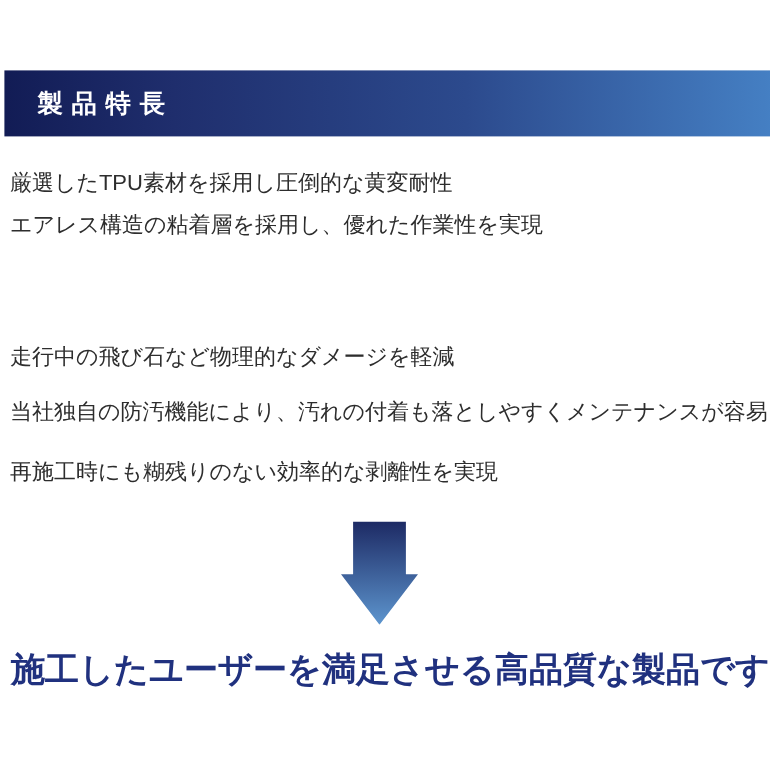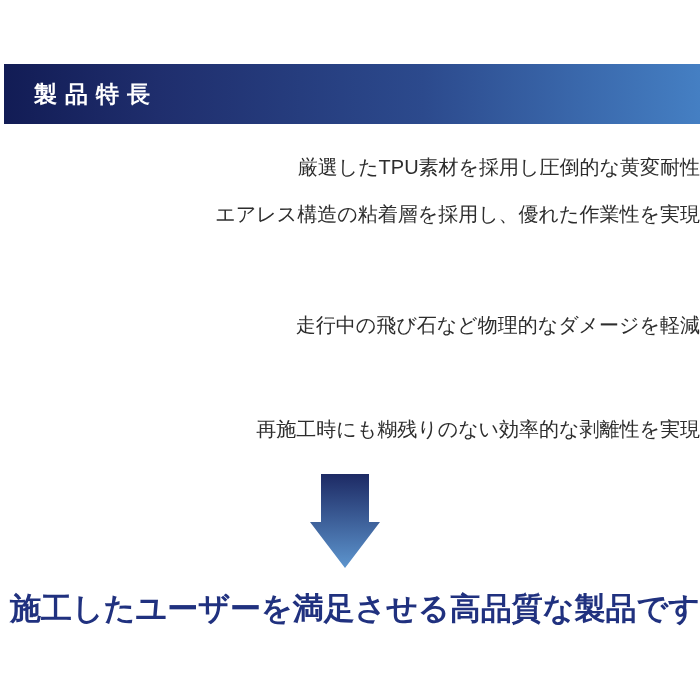--- a/index.html
+++ b/index.html
@@ -35,24 +35,23 @@
     line-height: 1;
   }
   .feature {
     position: absolute;
     left: 9px;
     width: 691px;
     color: #2d2d2d;
     font-size: 20px;
     line-height: 26px;
     white-space: nowrap;
-    text-align: right;
   }
   .feature-1 { top: 154px; }
-  .feature-2 { top: 203px; font-family: Liberation Mono, monospace; }
+  .feature-2 { top: 192px; }
   .feature-3 { top: 259px; }
   .feature-4 { top: 312px; }
   .feature-5 { top: 362px; }
   .feature-6 { top: 416px; }
   .arrow {
     position: absolute;
     left: 310px;
     top: 474px;
     width: 70px;
     height: 94px;
@@ -80,20 +79,21 @@
     <span class="header-title">製品特長</span>
   </div>
 
   <div class="feature feature-1">厳選したTPU素材を採用し圧倒的な黄変耐性</div>
 
   <div class="feature feature-2">エアレス構造の粘着層を採用し、優れた作業性を実現</div>
 
 
   <div class="feature feature-4">走行中の飛び石など物理的なダメージを軽減</div>
 
+  <div class="feature feature-5">当社独自の防汚機能により、汚れの付着も落としやすくメンテナンスが容易</div>
 
   <div class="feature feature-6">再施工時にも糊残りのない効率的な剥離性を実現</div>
 
   <svg class="arrow" viewBox="0 0 70 94" xmlns="http://www.w3.org/2000/svg" aria-hidden="true">
     <defs>
       <linearGradient id="arrowGrad" x1="0" y1="0" x2="0" y2="1">
         <stop offset="0" stop-color="#1d2a64"></stop>
         <stop offset="1" stop-color="#5d95ce"></stop>
       </linearGradient>
     </defs>

